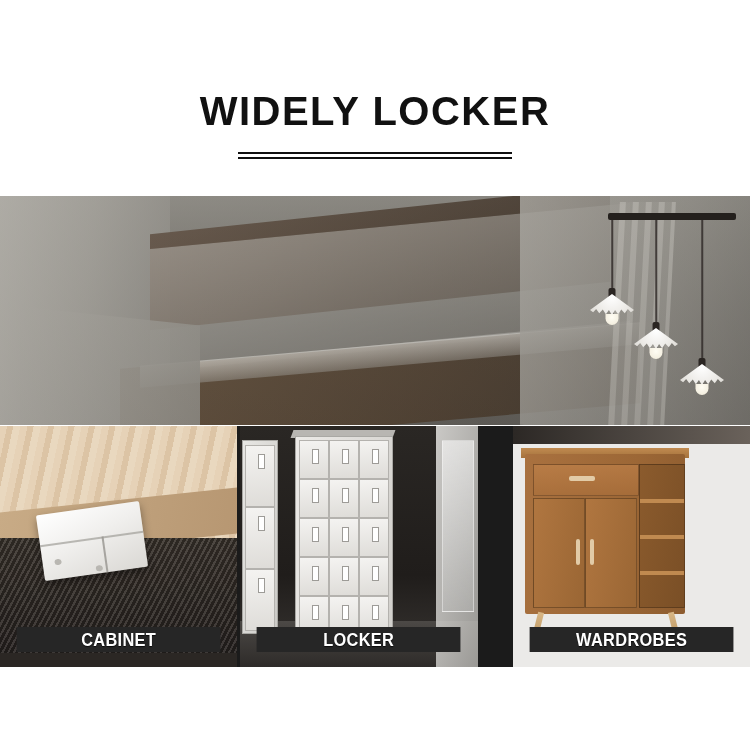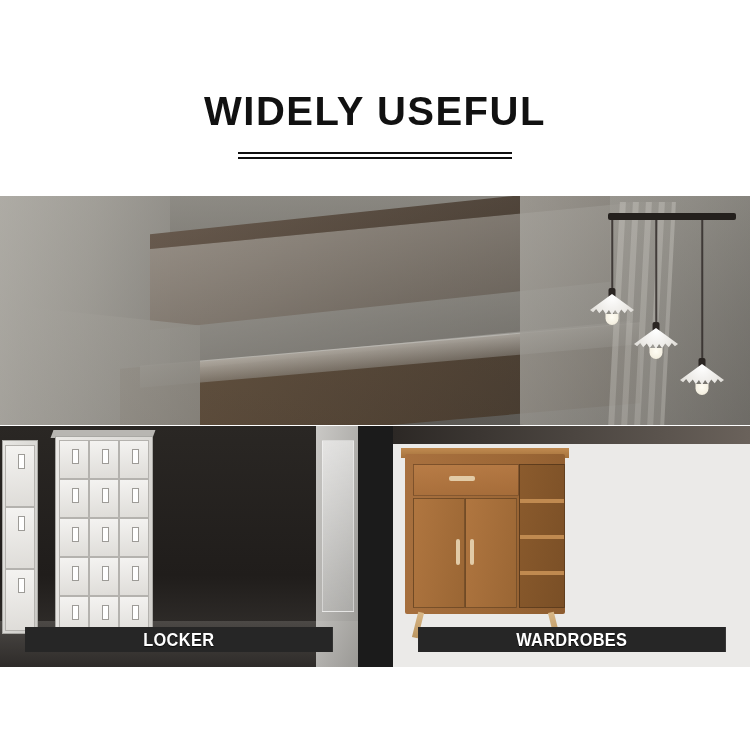--- a/index.html
+++ b/index.html
@@ -433,21 +433,21 @@
     position: absolute; top: 186px; width: 6px; height: 26px;
     background: linear-gradient(180deg, #d8b685, #bb9661);
   }
   .wd-leg.l { left: 22px; transform: rotate(14deg); }
   .wd-leg.r { left: 158px; transform: rotate(-14deg); }
 </style>
 </head>
 <body>
 
 <div class="heading-block">
-  <h1 class="page-title">WIDELY USEFUL</h1>
+  <h1 class="page-title">WIDELY LOCKER</h1>
   <div class="title-divider">
     <div class="rule top"></div>
     <div class="rule bottom"></div>
   </div>
 </div>
 
 <div class="hero">
   <div class="hero-bg"></div>
   <div class="hero-panel-left"></div>
   <div class="hero-wood-top"></div>
@@ -483,20 +483,35 @@
         <div class="dome"></div>
       </div>
     <div class="bulb"></div>
   </div>
 
 </div>
 
 <div class="panel-grid">
 
 
+  <div class="panel">
+    <div class="panel-photo">
+      <div class="cb-bg"></div>
+      <div class="cb-wood"></div>
+      <div class="cb-wood-dark"></div>
+      <div class="cb-floor"></div>
+      <div class="cb-lock">
+        <div class="line"></div>
+        <div class="split"></div>
+        <div class="screw a"></div>
+        <div class="screw b"></div>
+      </div>
+    </div>
+    <div class="panel-caption">CABINET</div>
+  </div>
 
   <div class="panel">
     <div class="panel-photo">
       <div class="lk-bg"></div>
       <div class="lk-floor"></div>
       <div class="lk-right-wall">
           <div class="pane"></div>
         </div>
 
       <div class="lk-unit-left">

